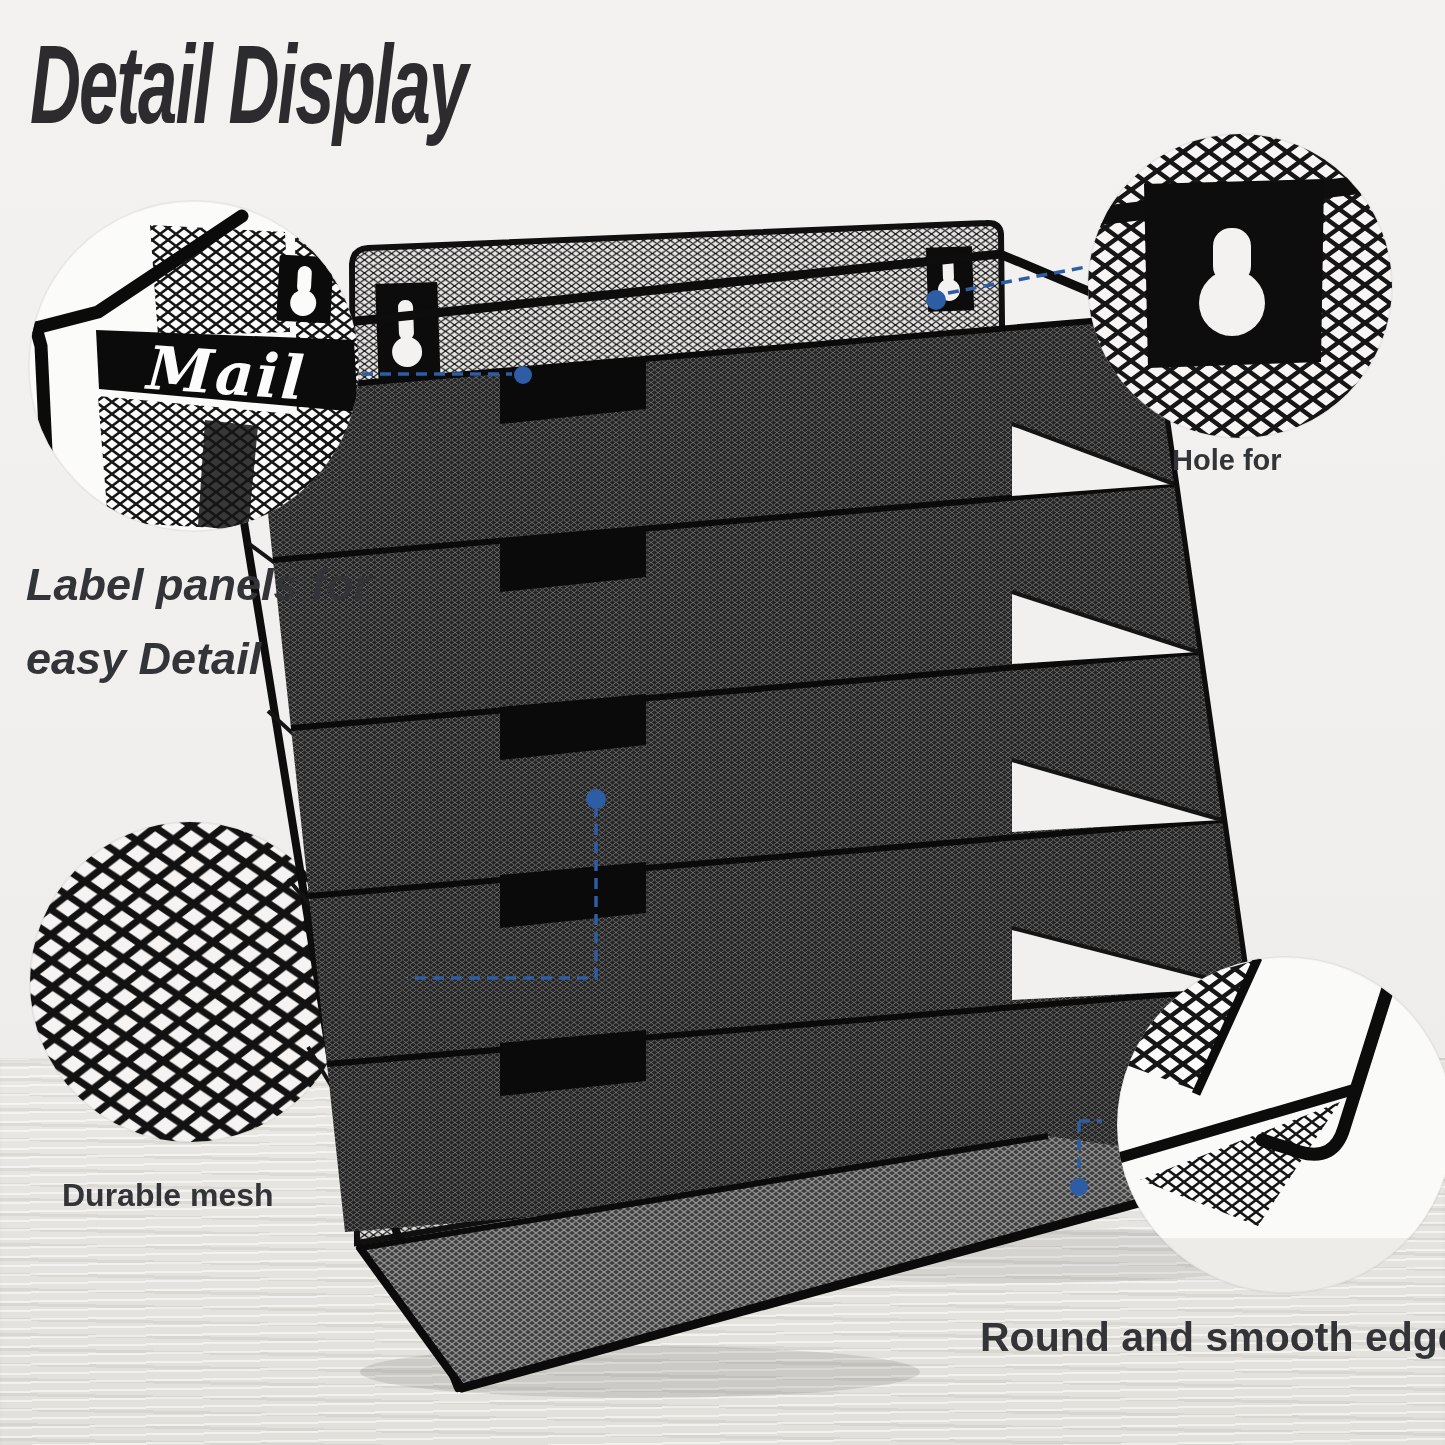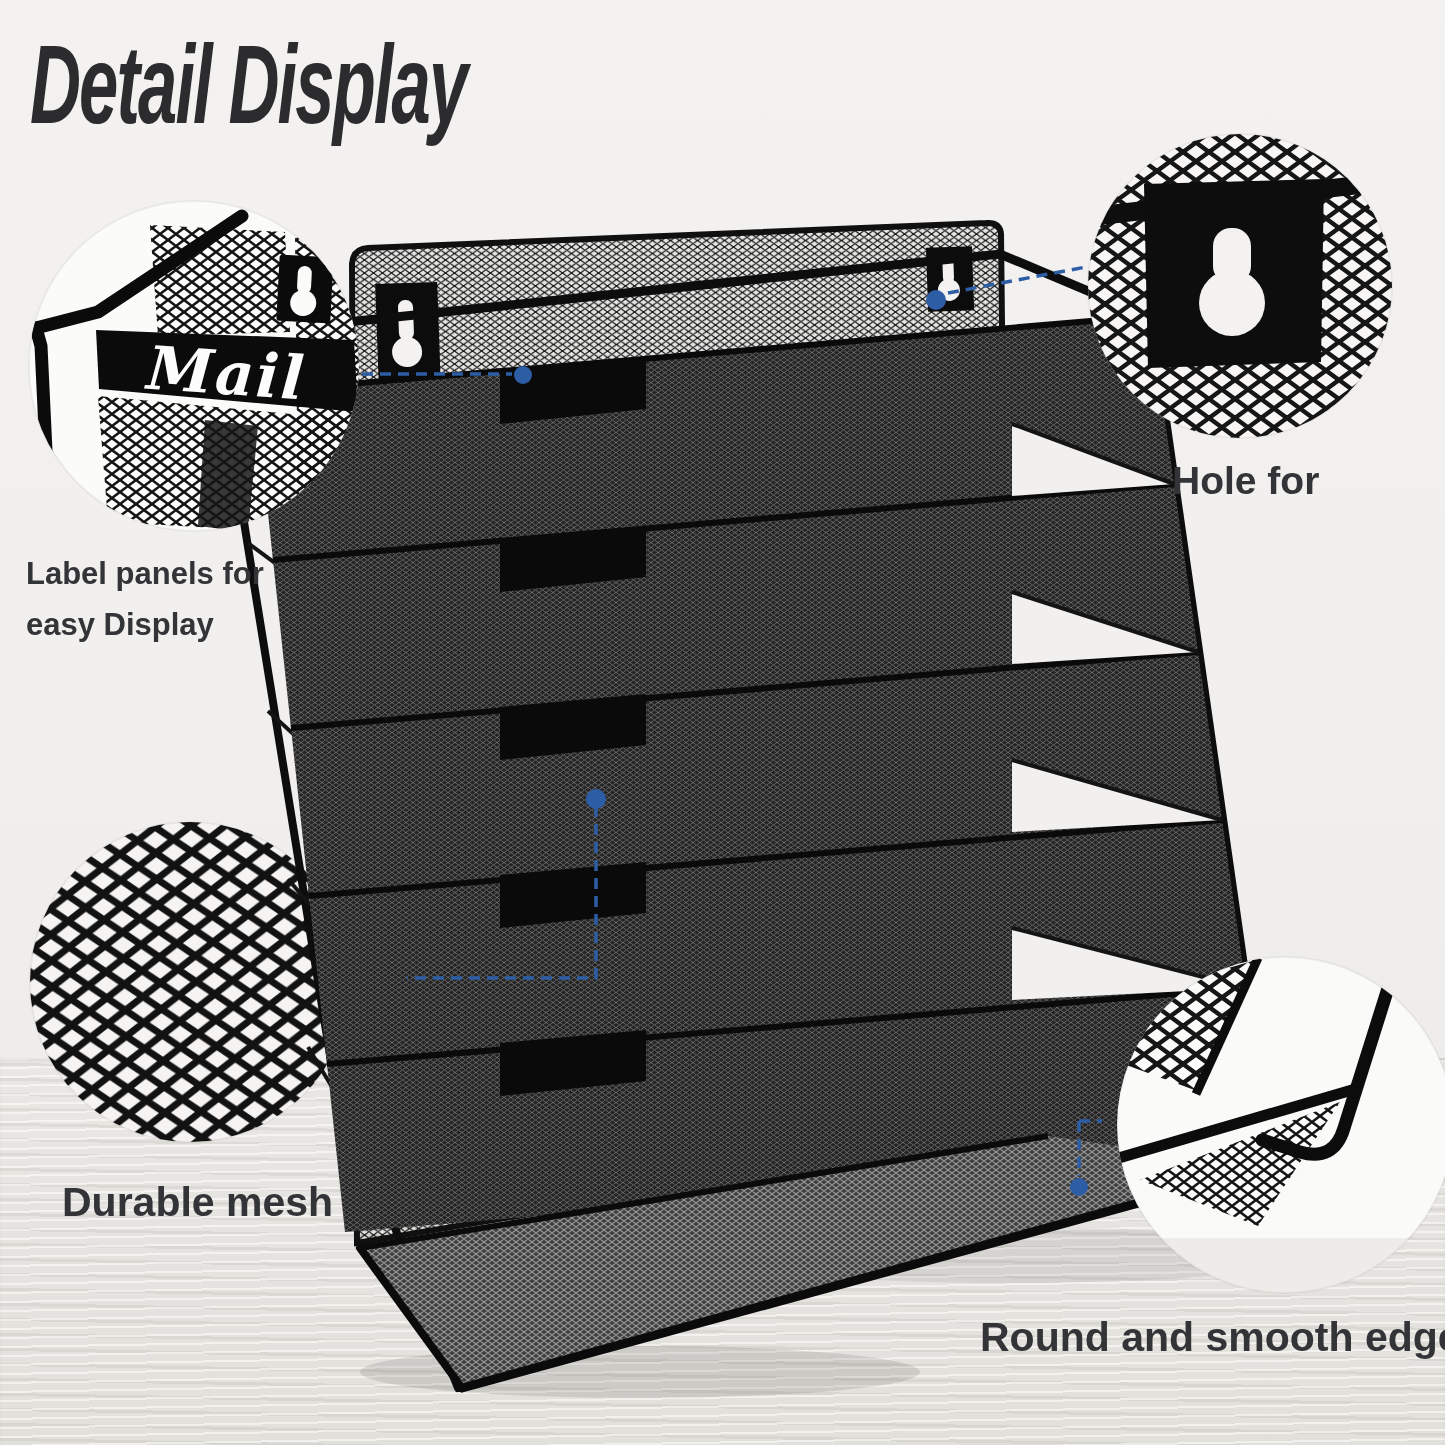--- a/index.html
+++ b/index.html
@@ -20,23 +20,23 @@
   .title{
     position:absolute;left:30px;top:26px;
     font-size:112px;font-weight:700;font-style:italic;
     color:#2c2c2e;letter-spacing:-3px;white-space:nowrap;
     transform:scaleX(.63);transform-origin:left top;line-height:1.05;
   }
   .caption{
     position:absolute;font-weight:700;color:#333437;line-height:1.65;
   }
   .caption span{display:block;}
-  .cap-mounting{left:1172px;top:448px;font-size:39px;line-height:1.7;}
-  .cap-labels{left:26px;top:548px;font-size:31px;}
-  .cap-mesh{left:62px;top:1170px;font-size:41px;line-height:1.6;}
+  .cap-mounting{left:1172px;top:436px;font-size:29px;line-height:1.7;}
+  .cap-labels{left:26px;top:548px;font-size:45px;font-style:italic;}
+  .cap-mesh{left:62px;top:1170px;font-size:32px;line-height:1.6;}
   .cap-edges{left:980px;top:1304px;font-size:41px;white-space:nowrap;}
 </style>
 </head>
 <body>
 
 <div class="stage">
 
   <div class="desk"></div>
 
   <svg class="art" width="1445" height="1445" viewBox="0 0 1445 1445">
@@ -223,21 +223,21 @@
   </svg>
 
   <div class="title">Detail Display</div>
 
   <div class="caption cap-mounting">
     <span>Hole for</span>
   </div>
 
   <div class="caption cap-labels">
     <span>Label panels for</span>
-    <span>easy Display</span>
+    <span>easy Detail</span>
   </div>
 
   <div class="caption cap-mesh">
     <span>Durable mesh</span>
   </div>
 
   <div class="caption cap-edges">
     <span>Round and smooth edges</span>
   </div>
 </div>

